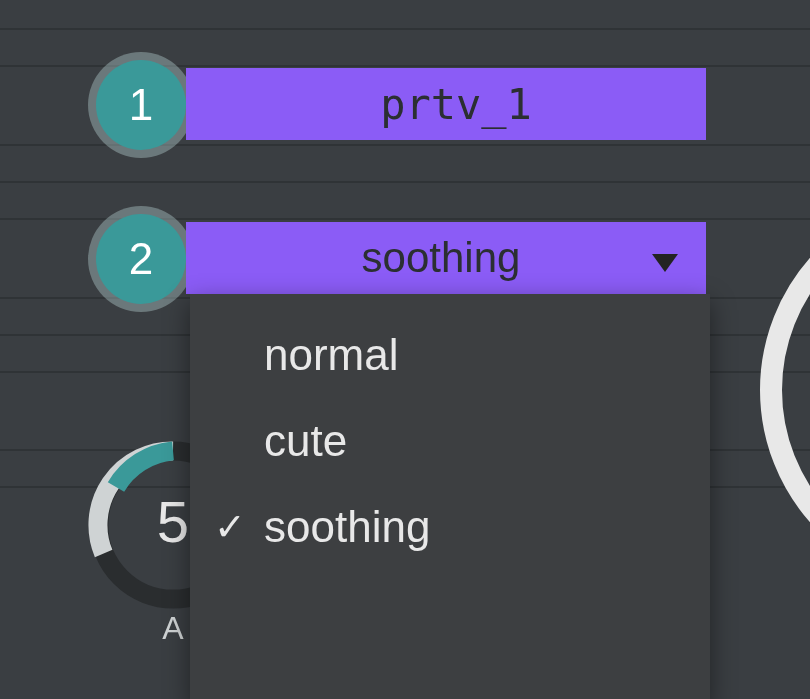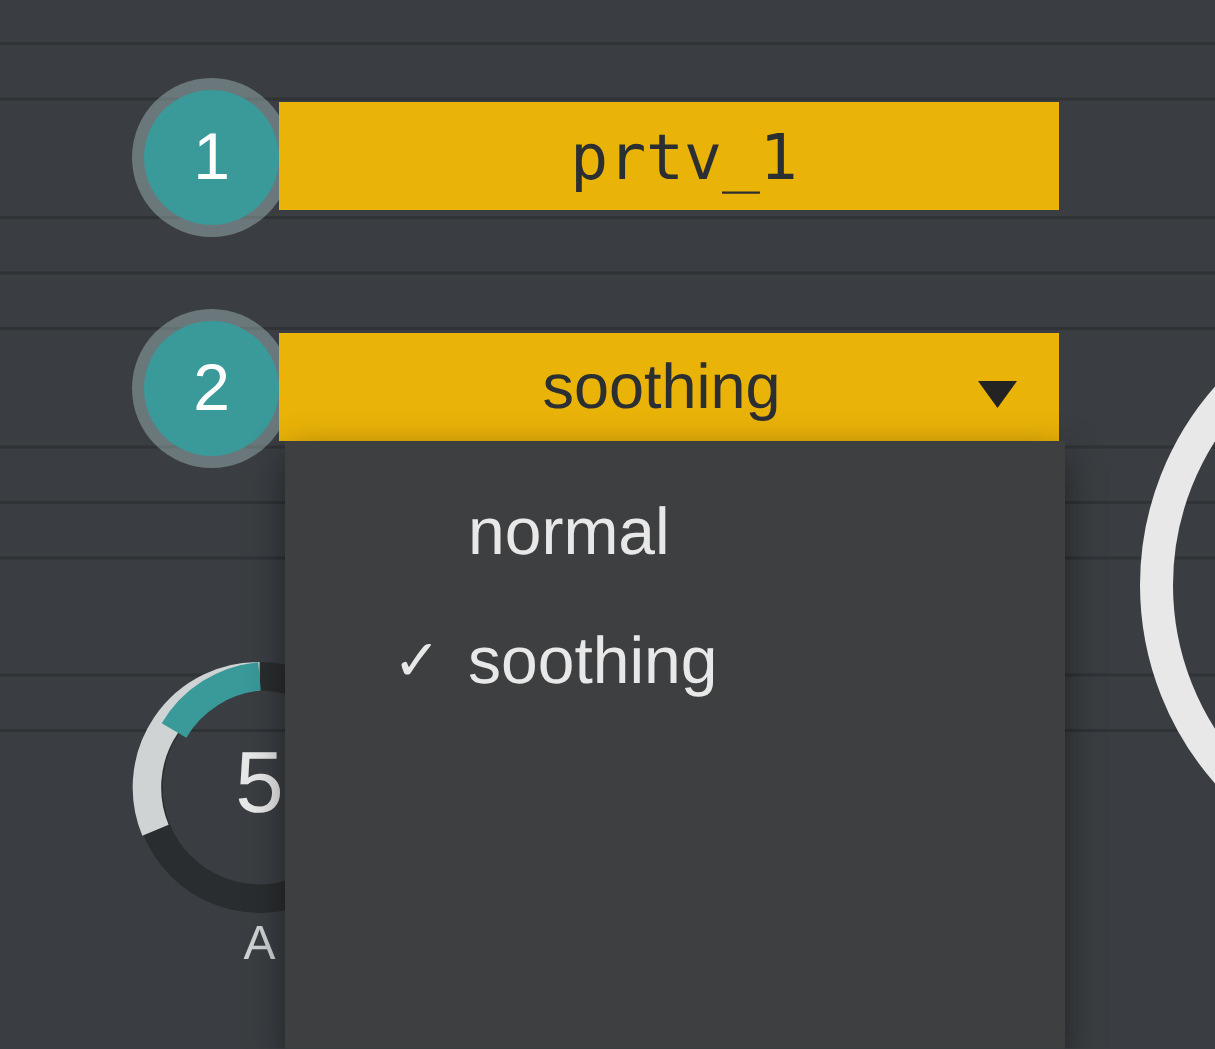--- a/index.html
+++ b/index.html
@@ -29,21 +29,21 @@
       display: flex;
       align-items: center;
       justify-content: center;
       color: #ffffff;
       font-size: 44px;
       font-weight: 500;
     }
     
     .field {
       position: absolute;
-      background: #eab308;
+      background: #8b5cf6;
       color: #2b2f32;
       font-size: 42px;
       display: flex;
       align-items: center;
       border: none;
     }
     .field .label-text {
       flex: 1;
       text-align: center;
     }
@@ -65,21 +65,20 @@
       background: #3d3f41;
       color: #e8e8e8;
       font-size: 44px;
       box-shadow: 0 8px 24px rgba(0,0,0,0.45);
       padding: 18px 0 0 0;
     }
     .menu-item {
       padding: 18px 40px 18px 74px;
       position: relative;
       cursor: default;
-      margin-left: 48px;
     }
     .menu-item .check {
       position: absolute;
       left: 24px;
       top: 50%;
       transform: translateY(-50%);
       font-size: 38px;
     }
     
     .dial {
@@ -154,18 +153,21 @@
   </svg>
   <div class="dial-value">5</div>
   <div class="dial-label">A</div>
 </div>
 
 <div class="menu" style="left:190px; top:294px; width:520px; height:410px;">
   <div class="menu-item">
     <span>normal</span>
   </div>
   <div class="menu-item">
+    <span>cute</span>
+  </div>
+  <div class="menu-item">
     <span class="check">✓</span>
     <span>soothing</span>
   </div>
 </div>
 
 <div class="big-arc" style="left:760px; top:190px; width:400px; height:400px;"></div>
 
 </body></html>

